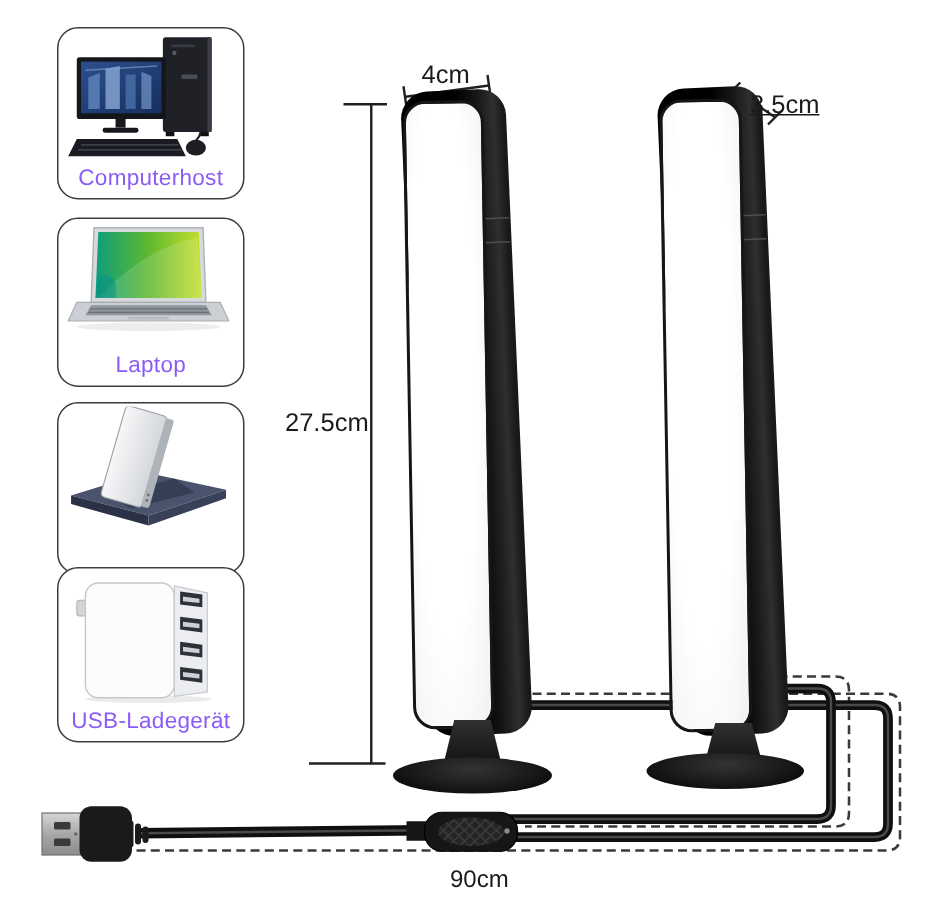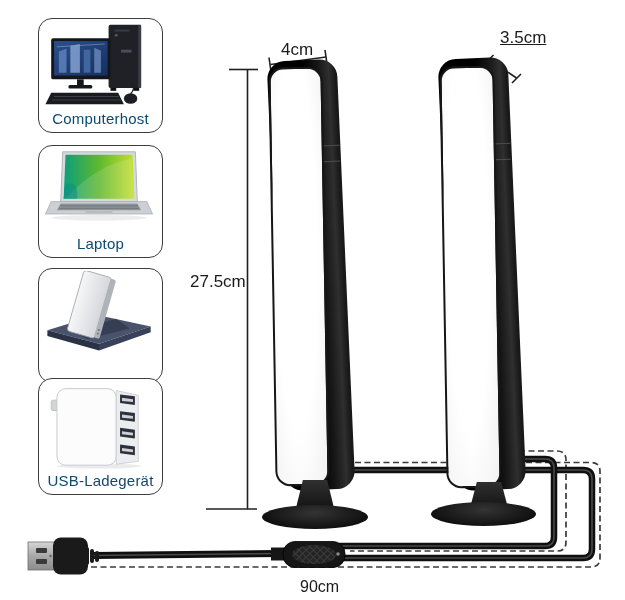--- a/index.html
+++ b/index.html
@@ -8,21 +8,21 @@
     font-family:"Liberation Sans",sans-serif;color:#1c1c1c;
   }
   
   .side-box{
     position:absolute;left:38px;width:125px;height:115px;
     border:1.6px solid #3d3d3d;border-radius:14px;background:#fff;box-sizing:border-box;
   }
   .side-box .icon-svg{position:absolute;left:0;top:2px;width:121px;height:88px;}
   .side-label{
     position:absolute;left:0;bottom:5px;width:100%;text-align:center;
-    font-size:15px;color:#0c4a6e;letter-spacing:.2px;
+    font-size:15px;color:#8b5cf6;letter-spacing:.2px;
   }
   
   .bar-body{
     position:absolute;border-radius:18px;
     background:linear-gradient(90deg,#000 52%,#161616 72%,#2f2f2f 88%,#191919 97%);
   }
   .bar-body .notch{
     position:absolute;right:1px;top:86px;width:17px;height:15px;
     border-top:1.5px solid #4e4e4e;border-bottom:1.5px solid #4e4e4e;
   }
@@ -46,21 +46,21 @@
   }
   #left-base {left:262px;top:505px;width:106px;height:24px;}
   #right-base{left:431px;top:502px;width:105px;height:24px;}
   
   #overlay{position:absolute;left:0;top:0;width:625px;height:600px;}
   
   .dim{
     position:absolute;font-size:17px;color:#1b1b1b;white-space:nowrap;
   }
   #dim-width  {left:281px;top:40px;}
-  #dim-depth  {left:500px;top:28px;text-decoration:underline;}
+  #dim-depth  {left:500px;top:60px;text-decoration:underline;}
   #dim-height {left:190px;top:272px;width:53px;text-align:left;}
   #dim-cable  {left:300px;top:578px;font-size:16px;}
   .z2{z-index:2;} .z3{z-index:3;}
 </style>
 </head>
 <body>
 
 <div id="stage">
 
   <div class="side-box" style="top:18px">

